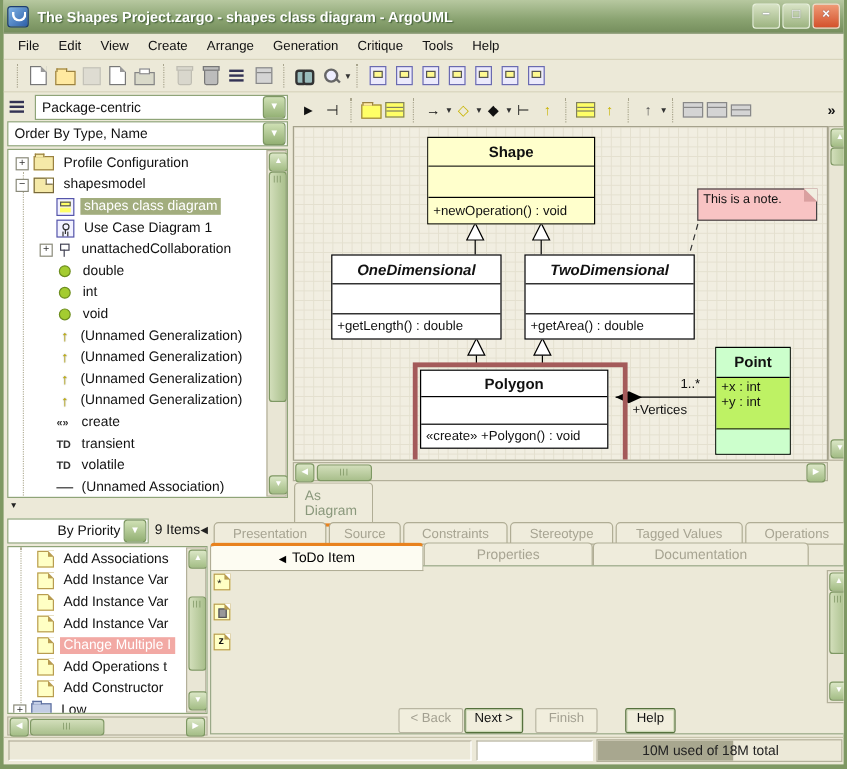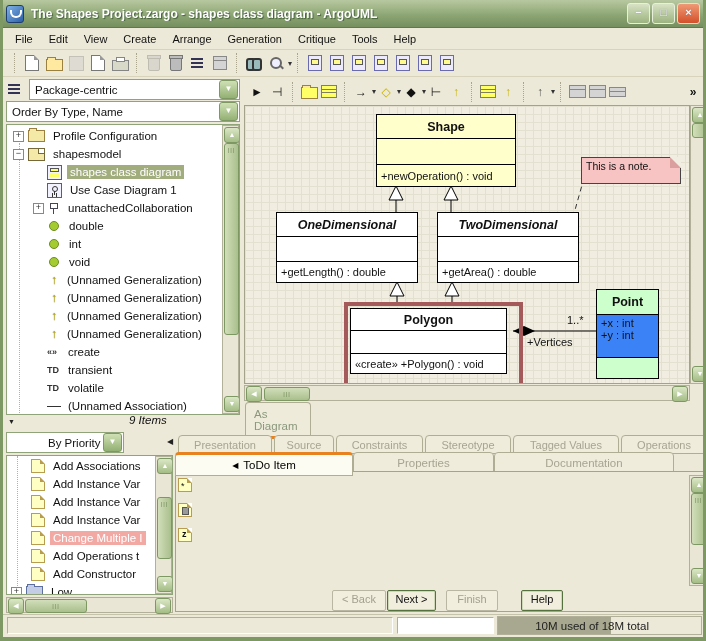--- a/index.html
+++ b/index.html
@@ -302,21 +302,21 @@
       <span class="sthumb grip" style="left:1px;top:17px;width:13px;height:190px;">|||</span>
       <span class="sbtn" style="left:1px;bottom:1px;">▼</span>
     </div>
   </div>
   <div class="abs" style="left:5px;top:418px;font-size:7px;color:#222;">▼</div>
 
   <div class="abs combo" style="left:3px;top:432px;width:118px;padding-left:36px;">
     <span class="combo-label">By Priority</span>
     <span class="combo-btn">▼</span>
   </div>
-  <div class="abs" style="left:126px;top:414px;font-size:11.5px;font-style:italic;">9 Items</div>
+  <div class="abs" style="left:126px;top:436px;font-size:11.5px;">9 Items</div>
   <div class="abs" style="left:164px;top:437px;font-size:8px;color:#222;">◀</div>
 
   <div class="abs treebox" style="left:3px;top:455px;width:167px;height:140px;">
     <div class="guide" style="left:10px;top:0;height:132px;"></div>
     <div class="trow" style="top:1px;left:24px;">
       <span class="i-note"></span>
       <span class="tlabel">Add Associations</span>
     </div>
     <div class="trow" style="top:19px;left:24px;">
       <span class="i-note"></span>
@@ -408,21 +408,21 @@
       <polygon points="206,80 199,94 213,94" fill="#fff" stroke="#000"></polygon>
       <line x1="152" y1="190" x2="152" y2="197" stroke="#000"></line>
       <polygon points="152,176 145,190 159,190" fill="#fff" stroke="#000"></polygon>
       <line x1="207" y1="190" x2="207" y2="197" stroke="#000"></line>
       <polygon points="207,176 200,190 214,190" fill="#fff" stroke="#000"></polygon>
       <line x1="268" y1="225" x2="351" y2="225" stroke="#000"></line>
       <polygon points="268,225 279,220 290,225 279,230" fill="#000"></polygon>
       <line x1="339" y1="72" x2="330" y2="104" stroke="#333" stroke-dasharray="5,4"></line>
     </svg>
 
-    <div class="uml" style="left:111px;top:8px;width:138px;height:71px;background:#ffffcc;margin-left:20px;">
+    <div class="uml" style="left:111px;top:8px;width:138px;height:71px;background:#ffffcc;">
       <div class="nm" style="height:23px;background:#ffffcc;">Shape</div>
       <div class="at" style="height:21px;background:#ffffcc;"></div>
       <div class="op" style="flex:1;background:#ffffcc;">+newOperation() : void</div>
     </div>
 
     <div class="note" style="left:336px;top:51px;width:82px;height:21px;">This is a note.</div>
 
     <div class="uml" style="left:31px;top:106px;width:140px;height:69px;">
       <div class="nm" style="height:23px;font-style:italic;">OneDimensional</div>
       <div class="at" style="height:20px;"></div>
@@ -438,21 +438,21 @@
     <div class="polyframe" style="left:99px;top:196px;width:167px;height:78px;">
       <div class="uml" style="position:relative;left:0;top:0;width:155px;height:64px;">
         <div class="nm" style="height:21px;">Polygon</div>
         <div class="at" style="height:18px;"></div>
         <div class="op" style="flex:1;">«create» +Polygon() : void</div>
       </div>
     </div>
 
     <div class="uml" style="left:351px;top:183px;width:61px;height:88px;background:#ccffcc;">
       <div class="nm" style="height:24px;background:#ccffcc;">Point</div>
-      <div class="at" style="height:38px;background:#3b82f6;">
+      <div class="at" style="height:38px;background:#bef264;">
         <div>+x : int</div>
         <div>+y : int</div>
       </div>
       <div class="op" style="flex:1;background:#ccffcc;"></div>
     </div>
     <div class="abs" style="left:282px;top:230px;font-size:11px;">+Vertices</div>
     <div class="abs" style="left:322px;top:208px;font-size:11px;">1..*</div>
   </div>
 
   <div class="abs scroll" style="left:687px;top:105px;width:17px;height:279px;">

